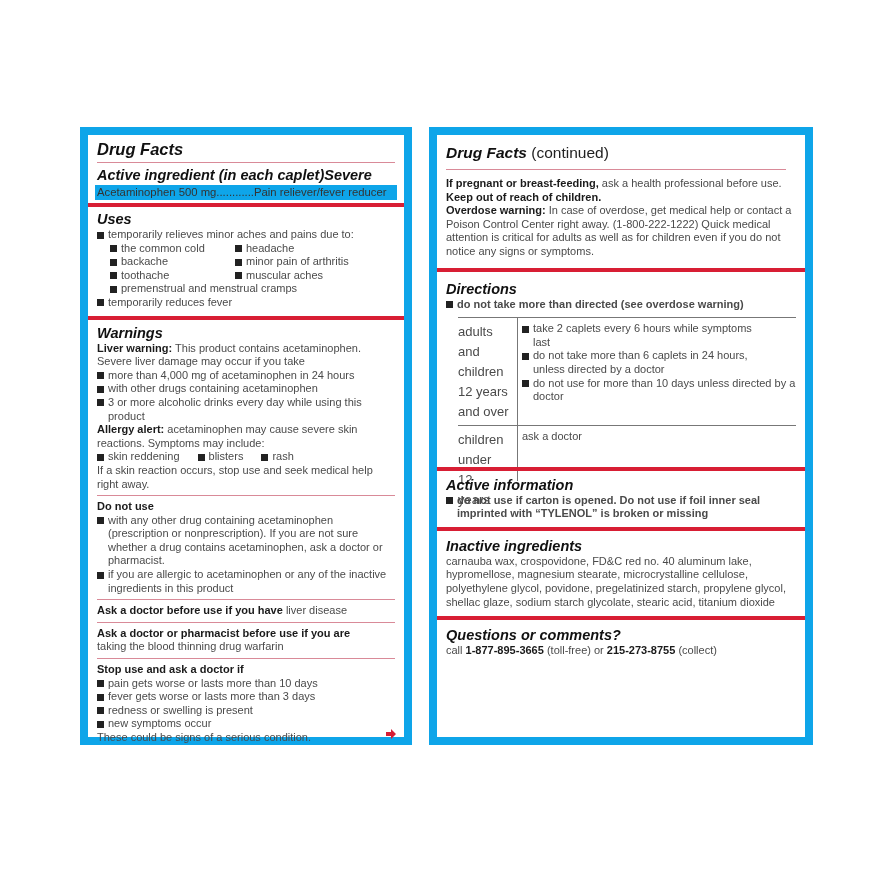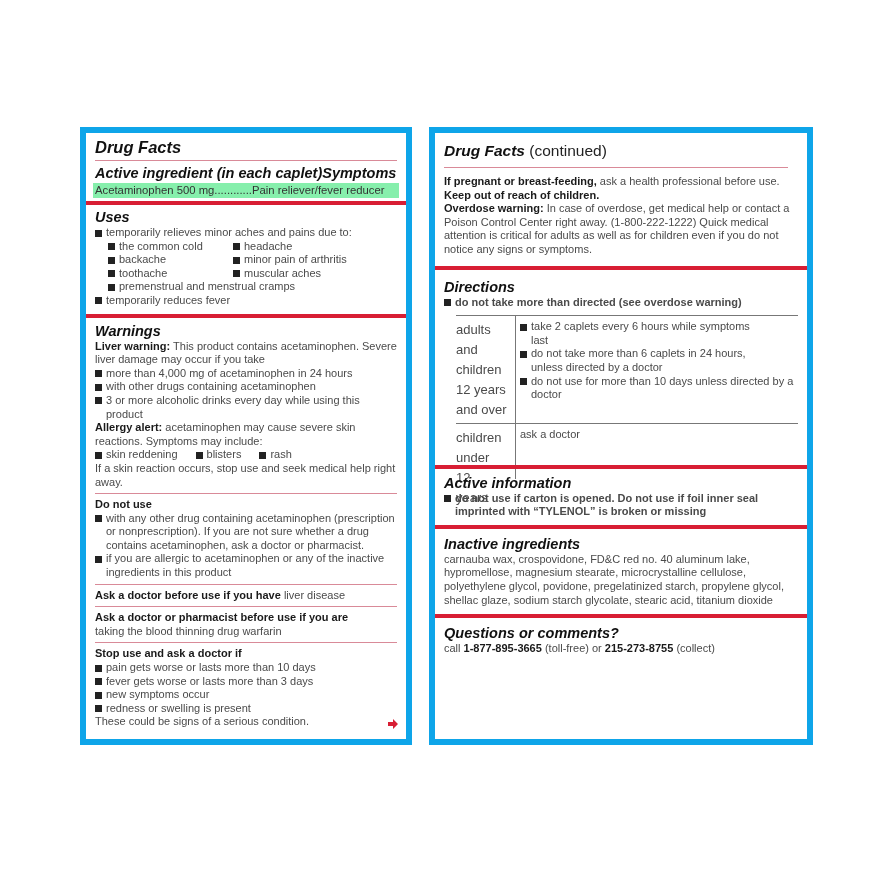--- a/index.html
+++ b/index.html
@@ -1,21 +1,21 @@
 <!DOCTYPE html>
 <html><head>
 <meta charset="utf-8">
 <style>
   * { box-sizing: border-box; margin: 0; padding: 0; }
   html, body { width: 871px; height: 871px; background: #ffffff; overflow: hidden; }
   body { font-family: "Liberation Sans", sans-serif; color: #444; position: relative; }
 
   .panel {
     position: absolute;
-    border: 6px solid #0ea5e9;
+    border: 8px solid #0ea5e9;
     background: #fff;
     display: flex;
     flex-direction: column;
   }
   #left  { left: 80px;  top: 127px; width: 332px; height: 618px; }
   #right { left: 429px; top: 127px; width: 384px; height: 618px; }
 
   .sec { padding: 3px 9px 4px 9px; }
   .sec + .sec { border-top: 4px solid #d81e34; }
 
@@ -32,40 +32,40 @@
   .bl::before { content: ""; position: absolute; left: 0; top: 3.5px; width: 7px; height: 7px; background: #222; }
   .bl.ind { margin-left: 13px; }
 
   .grid2 { display: grid; grid-template-columns: 125px 1fr; margin-left: 13px; }
   .grid2 .bl { margin-left: 0; }
 
   .row3 { display: flex; gap: 0; }
   .row3 .bl { margin-right: 18px; }
 
   .active-head { display: flex; justify-content: flex-start; }
-  .highlight { background: #86efac; font-size: 11.3px; line-height: 15px; color: #333; padding: 0 2px; margin: 1px -2px 0 -2px; white-space: nowrap; }
+  .highlight { background: #0ea5e9; font-size: 11.3px; line-height: 15px; color: #333; padding: 0 2px; margin: 1px -2px 0 -2px; white-space: nowrap; }
 
   .arrow { position: absolute; right: 8px; bottom: 10px; width: 10px; height: 10px; }
 
   .dir-table { margin: 6px 0 0 12px; border-top: 1.5px solid #777; }
   .dir-row { display: flex; }
   .dir-row + .dir-row { border-top: 1.5px solid #777; }
   .dir-cell-l { width: 60px; padding: 4px 0 3px 0; border-right: 1.5px solid #777; font-size: 13px; line-height: 20px; color: #4a4a4a; }
   .dir-cell-r { flex: 1; padding: 4px 0 6px 4px; font-size: 11px; line-height: 13.6px; color: #4a4a4a; }
 </style>
 </head>
 <body>
 
 <div class="panel" id="left">
   <div class="sec" style="padding-top:4px;padding-bottom:3px;">
     <div class="h-title">Drug Facts</div>
     <div class="thin" style="margin:3px 0 3px 0;"></div>
     <div class="active-head">
       <span class="h-sub">Active ingredient (in each caplet)</span>
-      <span class="h-sub">Symptoms</span>
+      <span class="h-sub">Severe</span>
     </div>
     <div class="highlight">Acetaminophen 500 mg............Pain reliever/fever reducer</div>
   </div>
 
   <div class="sec" style="padding-bottom:6px;">
     <div class="h-sub">Uses</div>
     <div class="bl">temporarily relieves minor aches and pains due to:</div>
     <div class="grid2">
       <div class="bl">the common cold</div>
       <div class="bl">headache</div>
@@ -101,22 +101,22 @@
     <div class="t"><span class="b">Ask a doctor before use if you have</span><span> liver disease</span></div>
 
     <div class="thin"></div>
     <div class="t b">Ask a doctor or pharmacist before use if you are</div>
     <div class="t">taking the blood thinning drug warfarin</div>
 
     <div class="thin"></div>
     <div class="t b">Stop use and ask a doctor if</div>
     <div class="bl">pain gets worse or lasts more than 10 days</div>
     <div class="bl">fever gets worse or lasts more than 3 days</div>
+    <div class="bl">redness or swelling is present</div>
     <div class="bl">new symptoms occur</div>
-    <div class="bl">redness or swelling is present</div>
     <div class="t">These could be signs of a serious condition.</div>
 
     <svg class="arrow" viewBox="0 0 10 10">
       <path d="M0 3 H5 V0 L10 5 L5 10 V7 H0 Z" fill="#d81e34"></path>
     </svg>
   </div>
 </div>
 
 <div class="panel" id="right">
   <div class="sec" style="padding-top:8px;padding-bottom:9px;">

